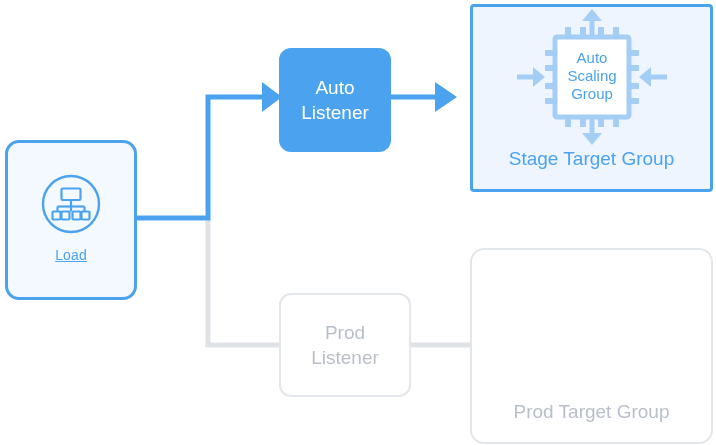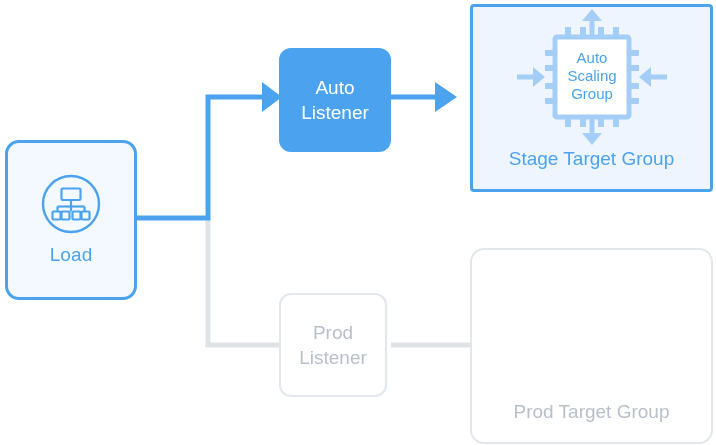--- a/index.html
+++ b/index.html
@@ -42,25 +42,26 @@
     left: 5px;
     top: 140px;
     width: 132px;
     height: 160px;
     background: #f4f9ff;
     border: 3px solid #4ba3f0;
     border-radius: 14px;
   }
   #node-load-balancer .node-label {
     color: #4ba3f0;
-    font-size: 19px;
+    font-size: 14px;
     line-height: 24px;
     text-align: center;
     margin-top: 8px;
     letter-spacing: .1px;
+    text-decoration: underline;
   }
   .lb-icon-wrap {
     width: 62px;
     height: 62px;
   }
 
   
   #node-stage-listener {
     left: 279px;
     top: 48px;
@@ -73,21 +74,21 @@
     color: #ffffff;
     font-size: 19px;
     line-height: 25px;
     text-align: center;
   }
 
   
   #node-prod-listener {
     left: 279px;
     top: 293px;
-    width: 108px;
+    width: 132px;
     height: 104px;
     background: #ffffff;
     border: 2px solid #e3e7ec;
     border-radius: 12px;
   }
   #node-prod-listener .node-label {
     color: #b9bfc9;
     font-size: 19px;
     line-height: 25px;
     text-align: center;

